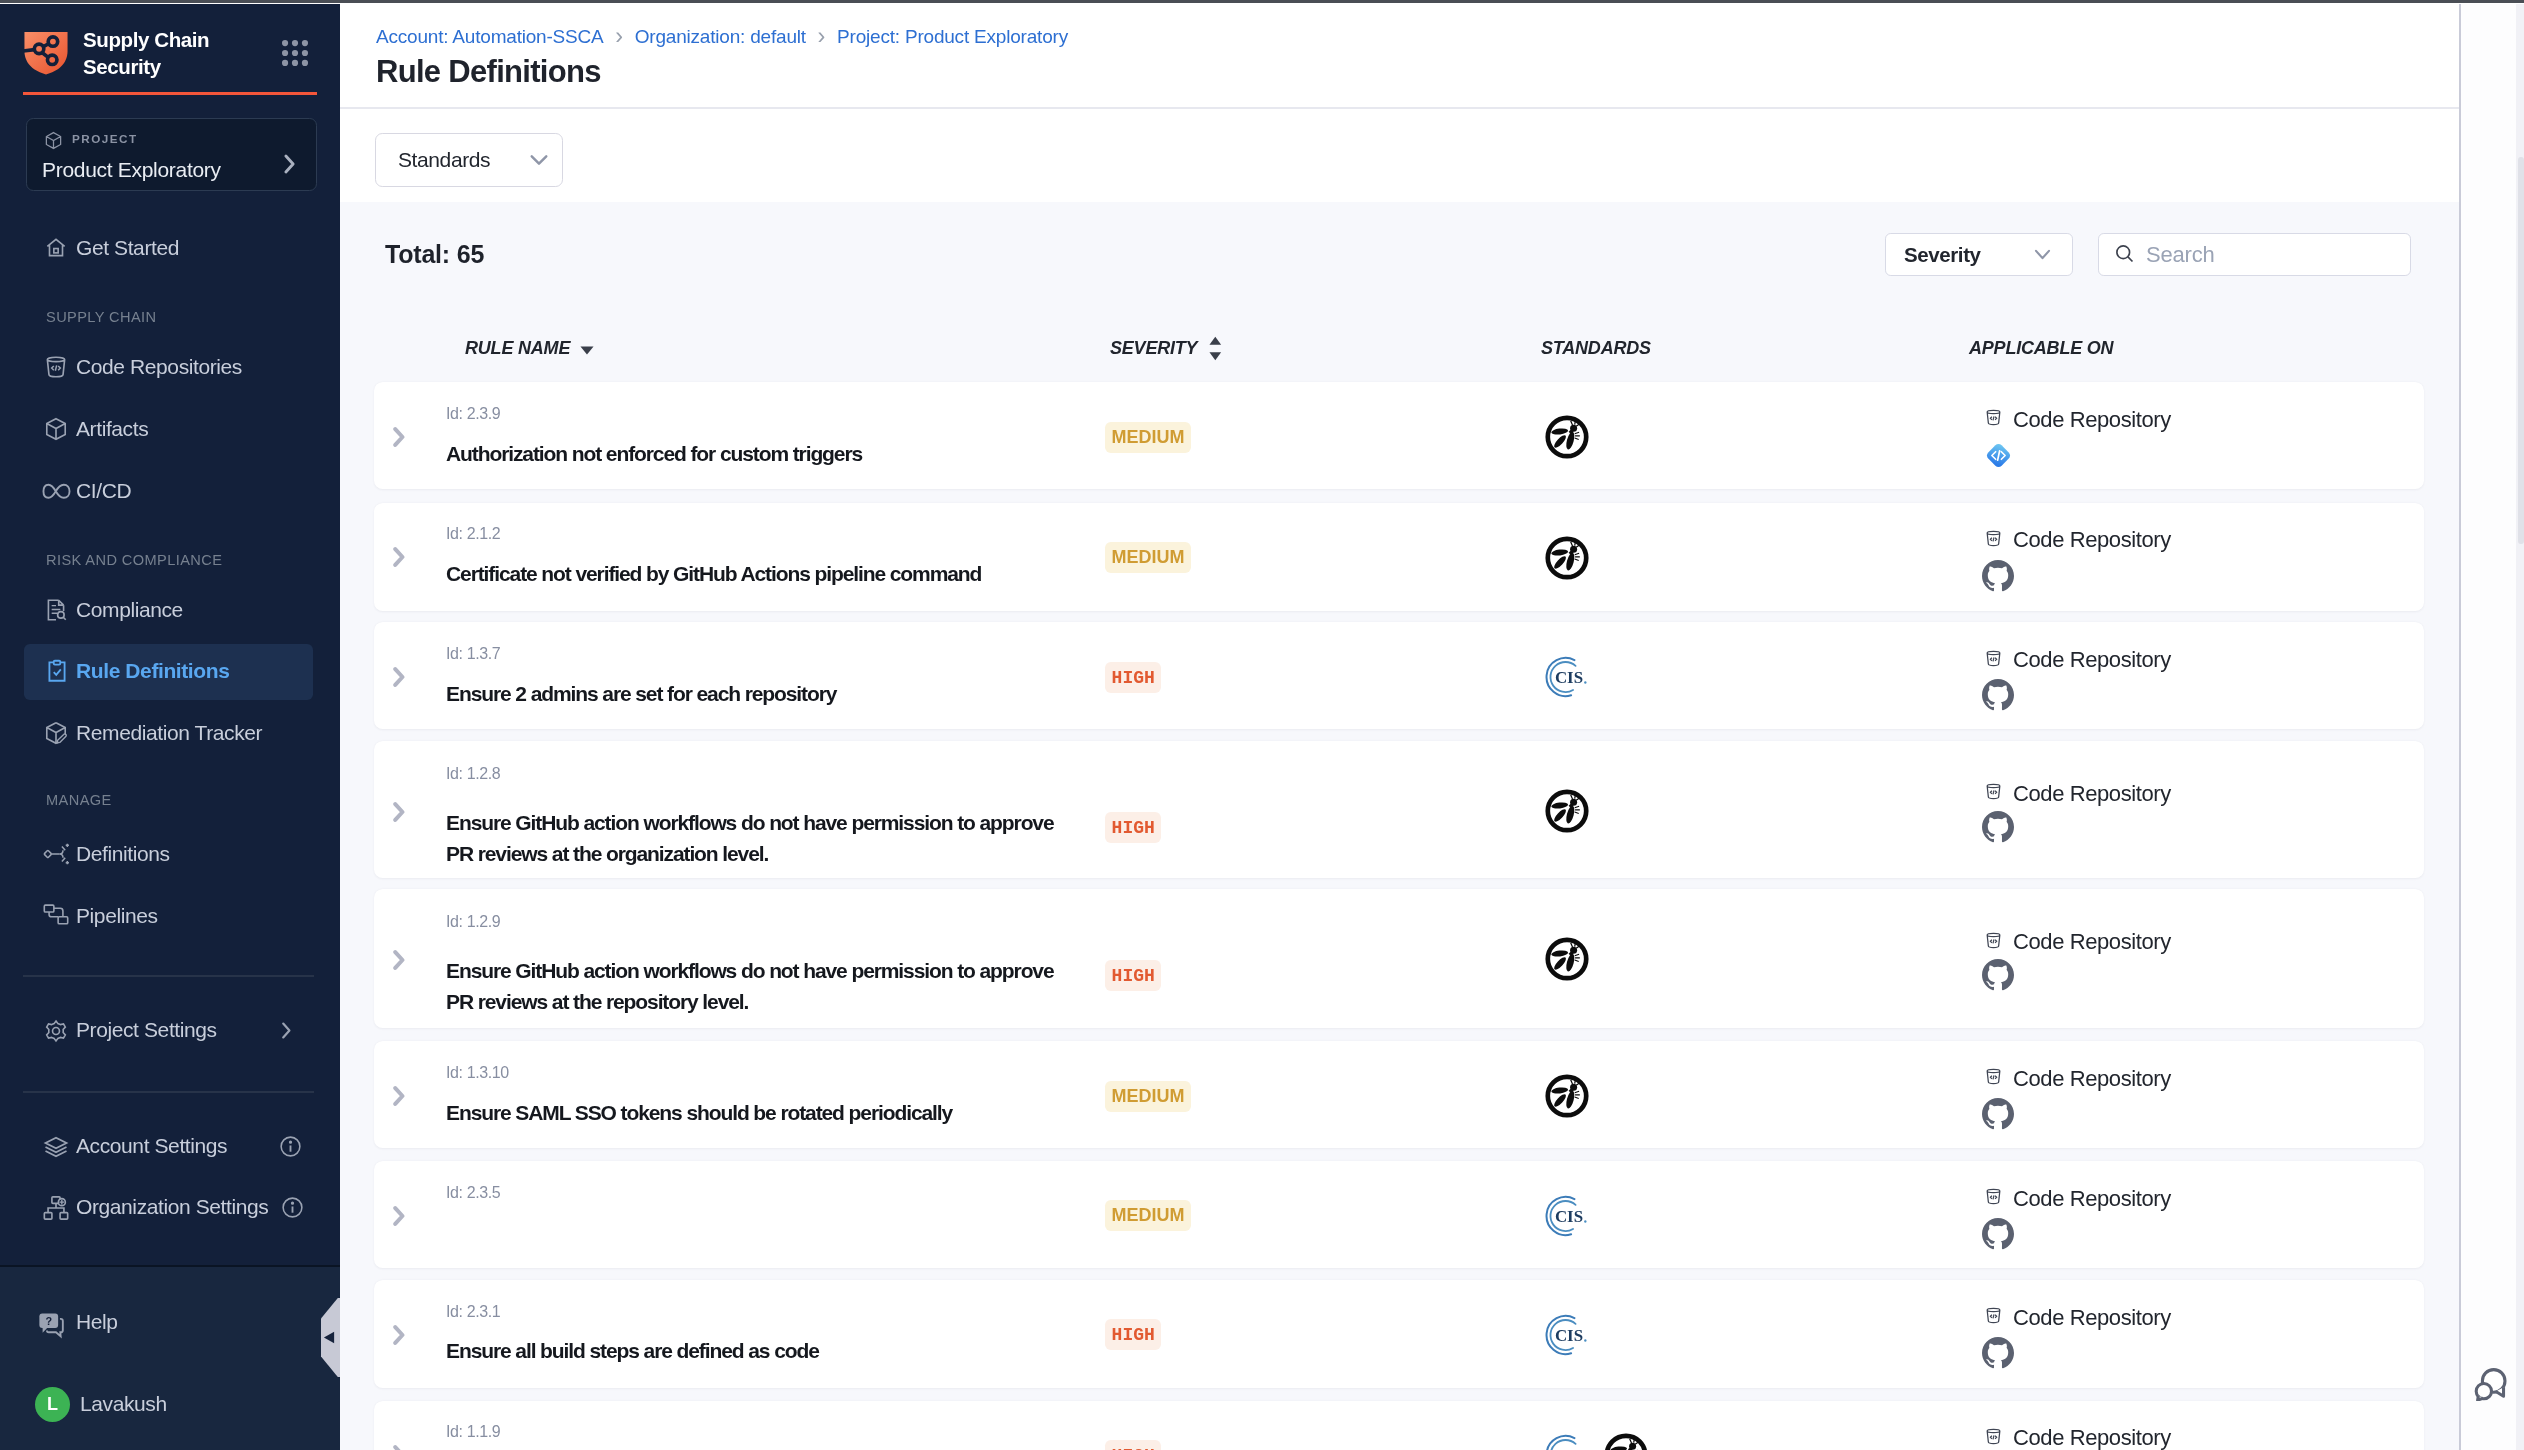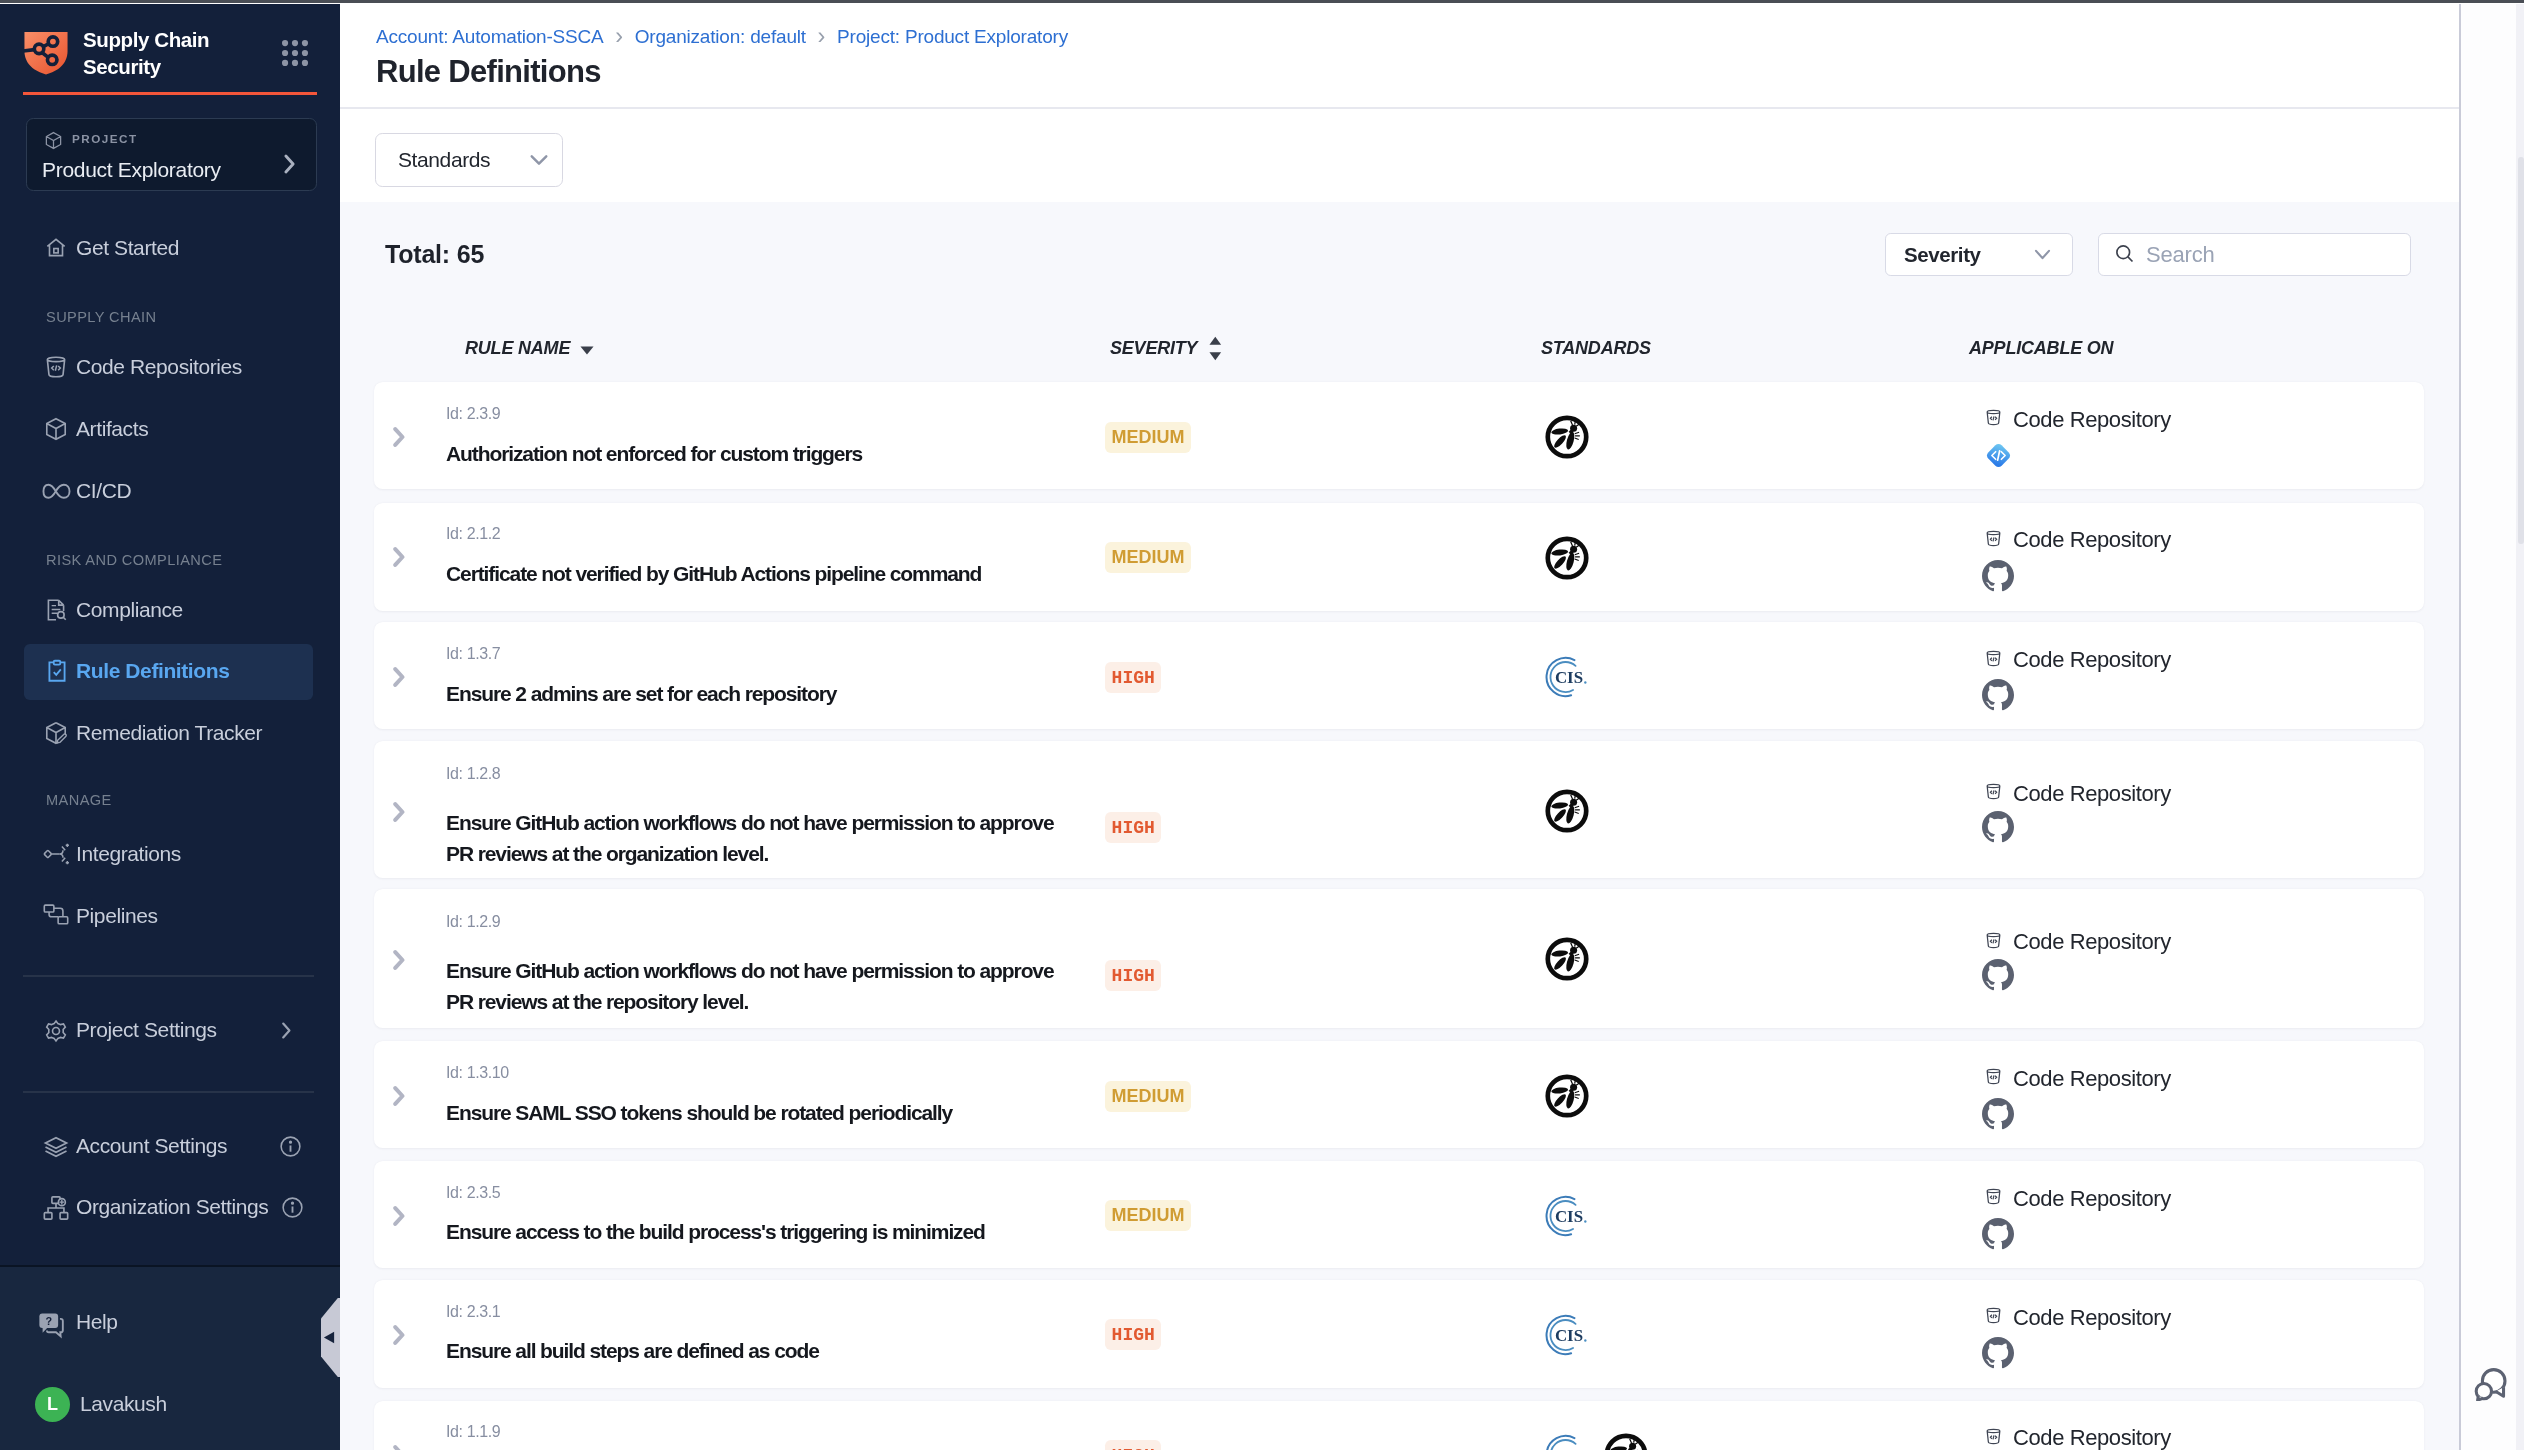--- a/index.html
+++ b/index.html
@@ -129,21 +129,21 @@
     </svg>
   <div class="abs sb-item" style="left:76px;top:721px">Remediation Tracker</div>
 
   <div class="abs sb-label" style="left:46px;top:792px">MANAGE</div>
 
   <svg class="abs" style="left:42px;top:841px" width="29" height="26" viewBox="0 0 26 24" fill="none" stroke="#9aa2b2" stroke-width="1.4">
       <path d="M8.5 12 H16 M18 5 L21 8.5 M18 19 L21 15.5"></path>
       <rect x="2.5" y="9.5" width="5" height="5" rx="0.8" transform="rotate(45 5 12)"></rect>
       <path d="M21.5 4 L24.5 4 M23 2.5 L23 5.5 M21.5 20 L24.5 20 M23 18.5 L23 21.5 M16 12 C18 12 19 10.5 19 8.5 M16 12 C18 12 19 13.5 19 15.5"></path>
     </svg>
-  <div class="abs sb-item" style="left:76px;top:842px">Integrations</div>
+  <div class="abs sb-item" style="left:76px;top:842px">Definitions</div>
 
   <svg class="abs" style="left:42px;top:903px" width="28" height="23.4" viewBox="0 0 26 22" fill="none" stroke="#9aa2b2" stroke-width="1.5">
       <rect x="2" y="2" width="9" height="6.5" rx="1"></rect>
       <rect x="15" y="13" width="9" height="6.5" rx="1"></rect>
       <path d="M6.5 8.5 V11 C6.5 12.5 7.5 13 9 13 H15 M11 5 H17 C18.5 5 19.5 5.8 19.5 7.5 V13"></path>
     </svg>
   <div class="abs sb-item" style="left:76px;top:904px">Pipelines</div>
 
   <div class="abs" style="left:23.4px;top:975px;width:291px;height:1.5px;background:#273349"></div>
 
@@ -389,21 +389,20 @@
   <div class="crep-tx" style="top:1066px">Code Repository</div>
   <svg class="abs" style="left:1982px;top:1098px" width="32" height="32" viewBox="0 0 44 44">
       <use href="#i-gh"></use>
     </svg>
 
   <div class="card" style="top:1161px;height:107px"></div>
   <svg class="abs rowchev" style="top:1205px" width="13" height="22" viewBox="0 0 18 30">
       <use href="#i-chev"></use>
     </svg>
   <div class="rid" style="top:1184px">Id: 2.3.5</div>
-  <div class="rname" style="top:1216px">Ensure access to the build process's triggering is minimized</div>
   <div class="chip med" style="top:1200px">MEDIUM</div>
   <svg class="abs" style="left:1545px;top:1194px" width="44" height="44" viewBox="0 0 60 60">
       <use href="#i-cis"></use>
     </svg>
   <svg class="abs" style="left:1984px;top:1187px" width="19" height="19" viewBox="0 0 24 24">
       <use href="#i-bucket"></use>
     </svg>
   <div class="crep-tx" style="top:1186px">Code Repository</div>
   <svg class="abs" style="left:1982px;top:1218px" width="32" height="32" viewBox="0 0 44 44">
       <use href="#i-gh"></use>

